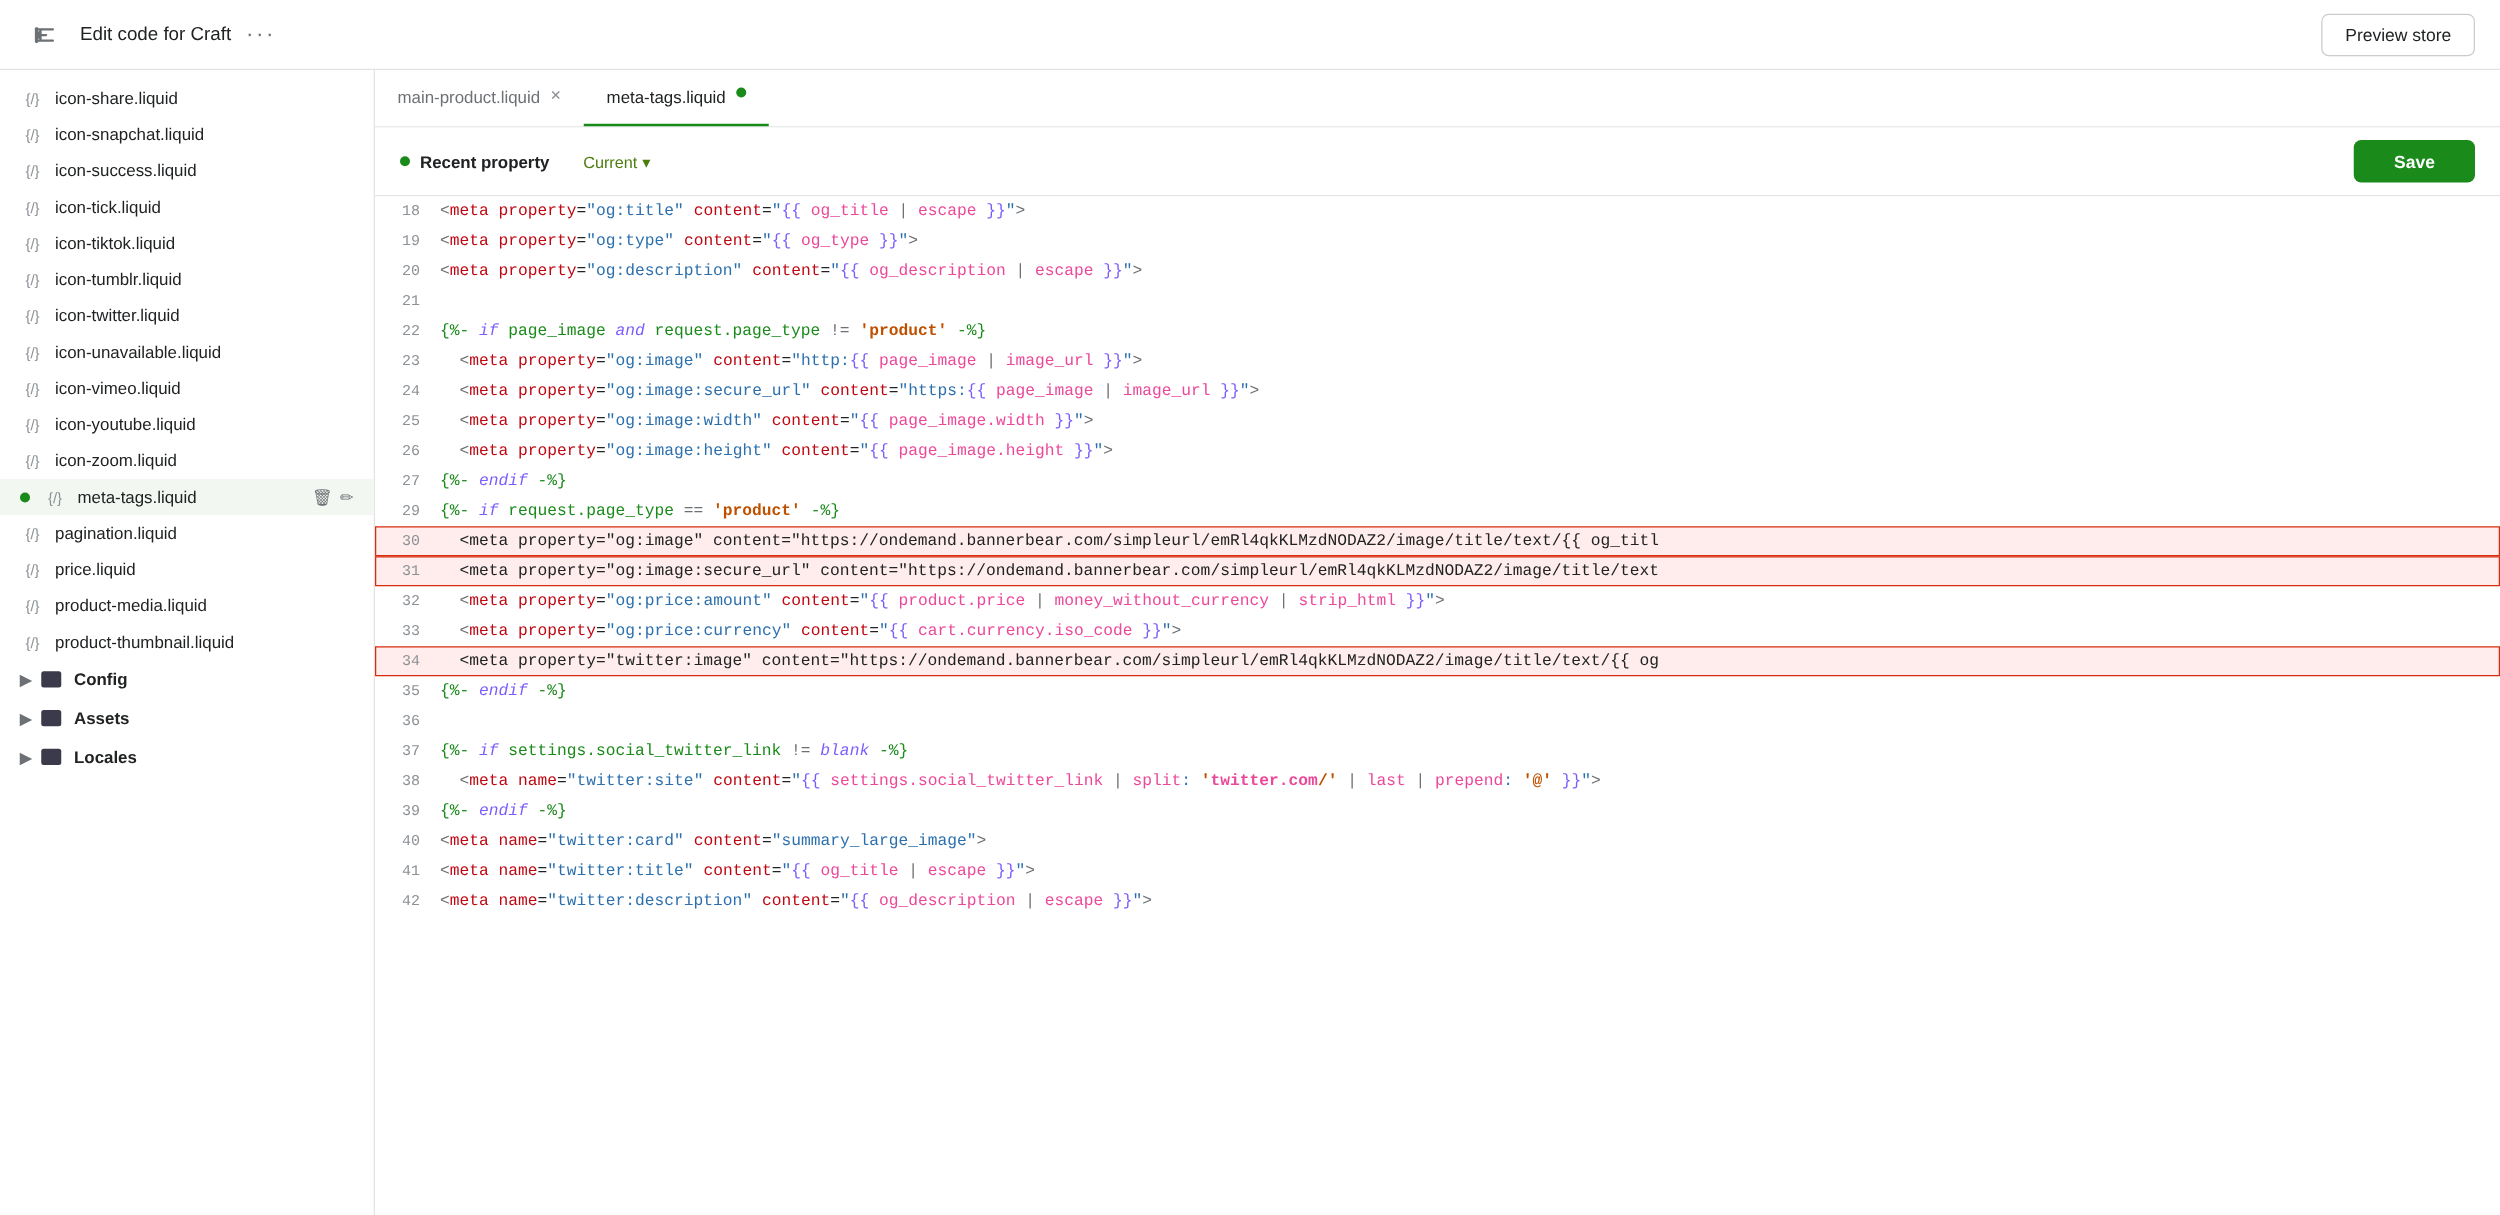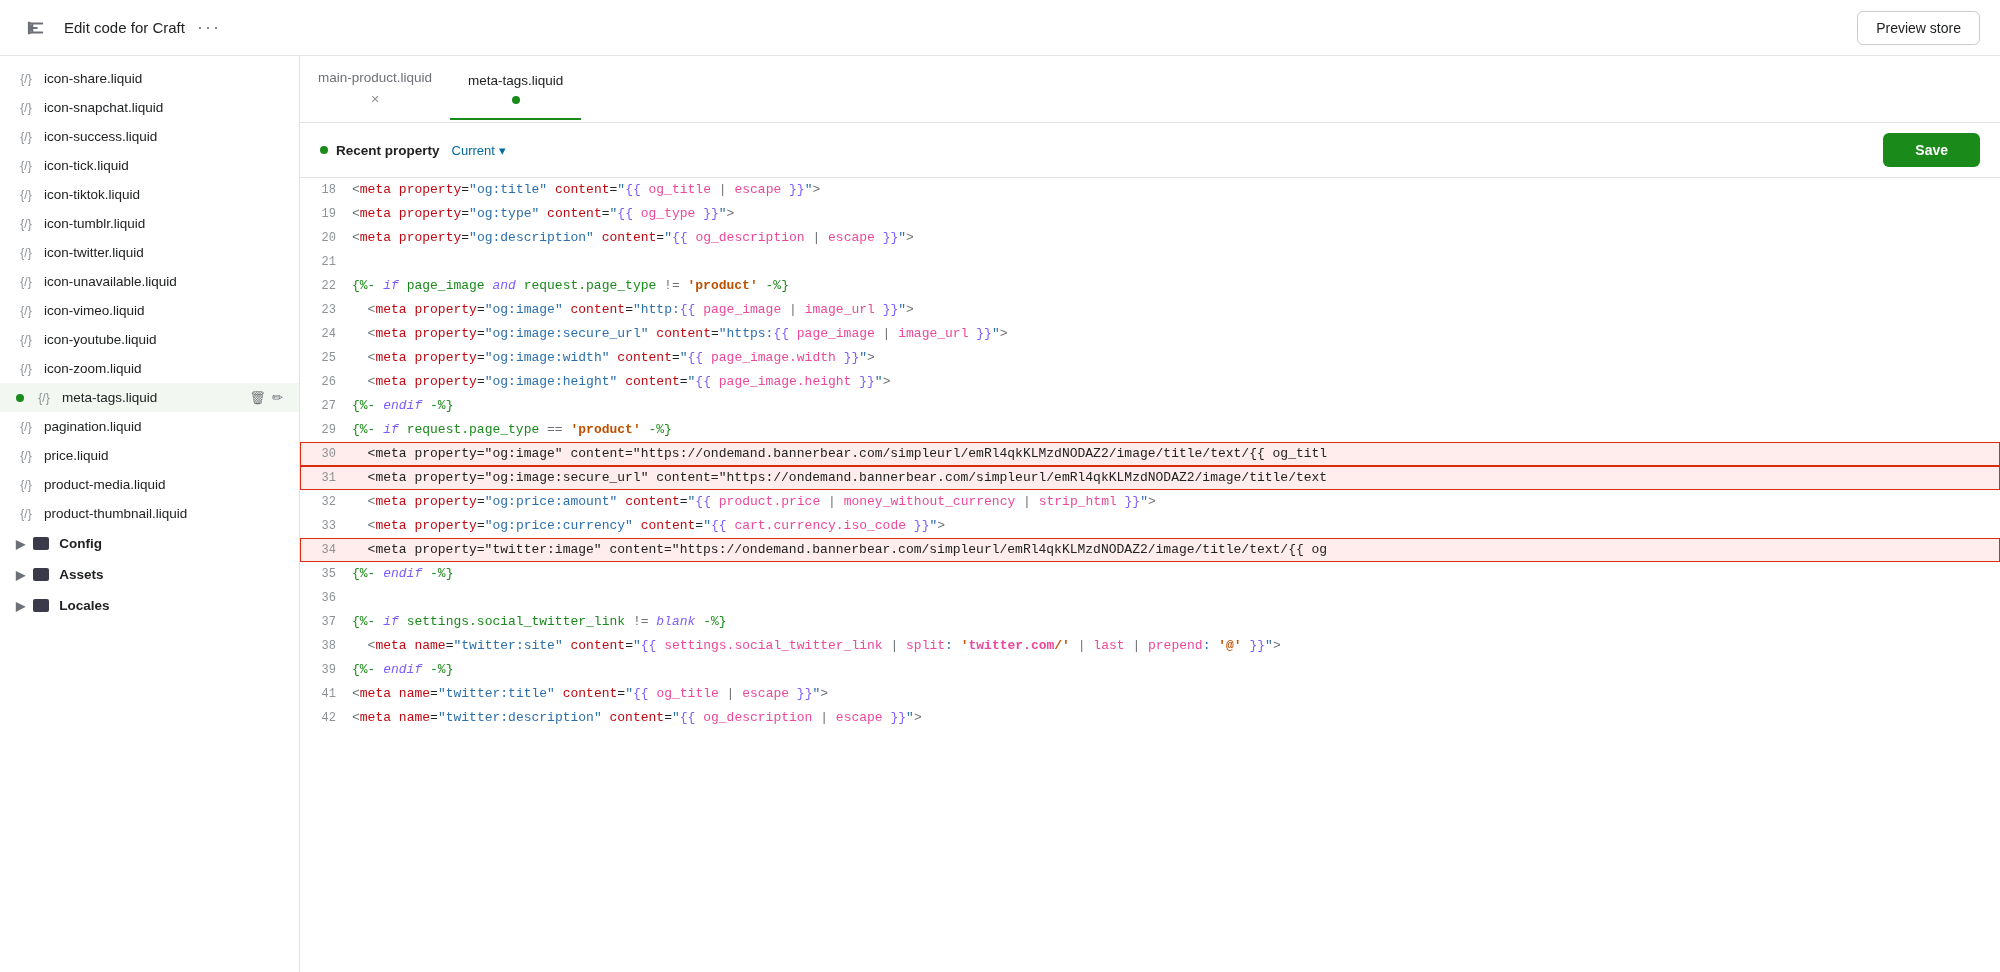--- a/index.html
+++ b/index.html
@@ -42,36 +42,36 @@
     }
     .sidebar-section .chevron { font-size: 12px; color: #6d7175; }
 
     .editor-area { flex: 1; display: flex; flex-direction: column; overflow: hidden; }
 
     .tabs-bar {
       display: flex; align-items: center; background: #fff;
       border-bottom: 1px solid #e1e3e5; padding: 0;
     }
     .tab {
-      display: flex; align-items: center; gap: 8px;
+      display: flex; align-items: flex-start; gap: 8px;
       padding: 14px 18px; cursor: pointer; font-size: 13.5px; color: #6d7175;
-      border-bottom: 2px solid transparent; white-space: nowrap; flex-direction: column;
+      border-bottom: 2px solid transparent; white-space: nowrap;
     }
     .tab.active { color: #202223; border-bottom: 2px solid #1a8a1a; font-weight: 500; }
     .tab .close-icon { font-size: 11px; color: #8c9196; }
     .tab .dot-saved { width: 8px; height: 8px; border-radius: 50%; background: #1a8a1a; }
 
     .editor-toolbar {
       display: flex; align-items: center; justify-content: space-between;
       padding: 10px 20px; background: #fff; border-bottom: 1px solid #e1e3e5;
     }
     .toolbar-left { display: flex; align-items: center; gap: 8px; }
     .recent-changes-dot { width: 8px; height: 8px; border-radius: 50%; background: #1a8a1a; }
     .recent-changes-label { font-size: 13.5px; font-weight: 600; color: #202223; }
-    .current-dropdown { display: flex; align-items: center; gap: 4px; font-size: 13px; color: #0369a1; cursor: pointer; margin-left: 4px; }
+    .current-dropdown { display: flex; align-items: center; gap: 4px; font-size: 13px; color: #4d7c0f; cursor: pointer; margin-left: 19px; }
     .save-btn {
       padding: 9px 32px; background: #1a8a1a; color: #fff; border: none;
       border-radius: 6px; font-size: 14px; font-weight: 600; cursor: pointer;
     }
 
     .code-editor {
       flex: 1; overflow-y: auto; background: #fff; padding: 0;
       font-family: 'Monaco', 'Menlo', 'Courier New', monospace; font-size: 13px;
     }
     .code-line {
@@ -316,20 +316,24 @@
         </div>
         <div class="code-line">
           <span class="line-num">38</span>
           <span class="line-content">  <span class="punct">&lt;</span><span class="tag">meta</span> <span class="attr-name">name</span>=<span class="attr-val">"twitter:site"</span> <span class="attr-name">content</span>=<span class="attr-val">"<span class="liquid-delim">{{</span> <span class="liquid-var">settings.social_twitter_link</span> <span class="punct">|</span> <span class="liquid-var">split</span>: <span class="liquid-str">'<span class="liquid-var">twitter.com</span>/'</span> <span class="punct">|</span> <span class="liquid-var">last</span> <span class="punct">|</span> <span class="liquid-var">prepend</span>: <span class="liquid-str">'@'</span> <span class="liquid-delim">}}</span>"</span><span class="punct">&gt;</span></span>
         </div>
         <div class="code-line">
           <span class="line-num">39</span>
           <span class="line-content"><span class="comment-kw">{%-</span><span class="comment-kw"> <span class="liquid-kw">endif</span> </span><span class="comment-kw">-%}</span></span>
         </div>
         <div class="code-line">
+          <span class="line-num">40</span>
+          <span class="line-content"><span class="punct">&lt;</span><span class="tag">meta</span> <span class="attr-name">name</span>=<span class="attr-val">"twitter:card"</span> <span class="attr-name">content</span>=<span class="attr-val">"summary_large_image"</span><span class="punct">&gt;</span></span>
+        </div>
+        <div class="code-line">
           <span class="line-num">41</span>
           <span class="line-content"><span class="punct">&lt;</span><span class="tag">meta</span> <span class="attr-name">name</span>=<span class="attr-val">"twitter:title"</span> <span class="attr-name">content</span>=<span class="attr-val">"<span class="liquid-delim">{{</span> <span class="liquid-var">og_title</span> <span class="punct">|</span> <span class="liquid-var">escape</span> <span class="liquid-delim">}}</span>"</span><span class="punct">&gt;</span></span>
         </div>
         <div class="code-line">
           <span class="line-num">42</span>
           <span class="line-content"><span class="punct">&lt;</span><span class="tag">meta</span> <span class="attr-name">name</span>=<span class="attr-val">"twitter:description"</span> <span class="attr-name">content</span>=<span class="attr-val">"<span class="liquid-delim">{{</span> <span class="liquid-var">og_description</span> <span class="punct">|</span> <span class="liquid-var">escape</span> <span class="liquid-delim">}}</span>"</span><span class="punct">&gt;</span></span>
         </div>
       </div>
   </div>
 </div>

